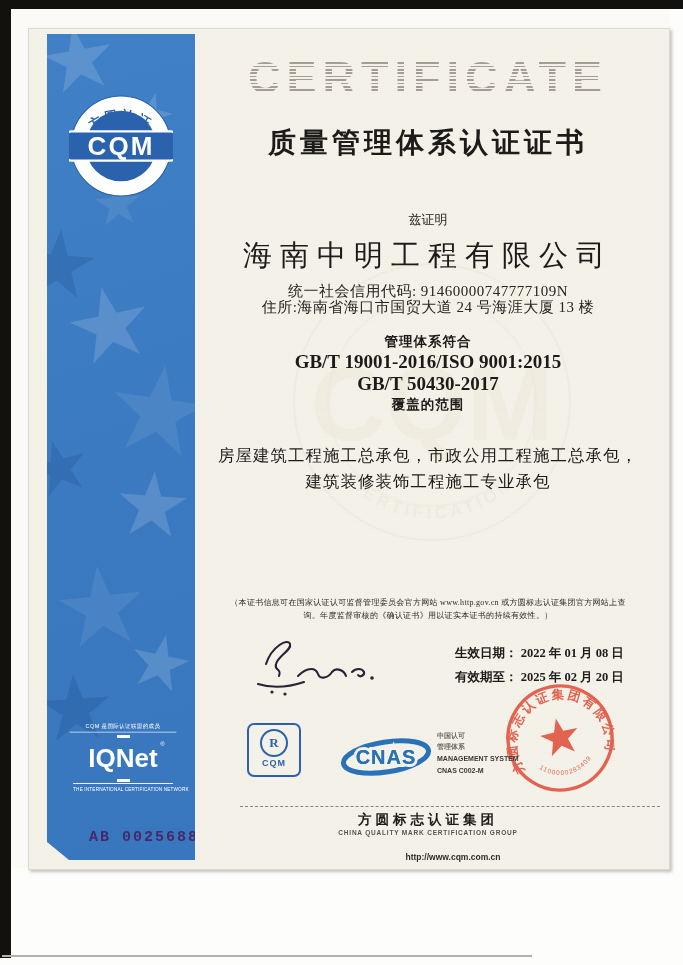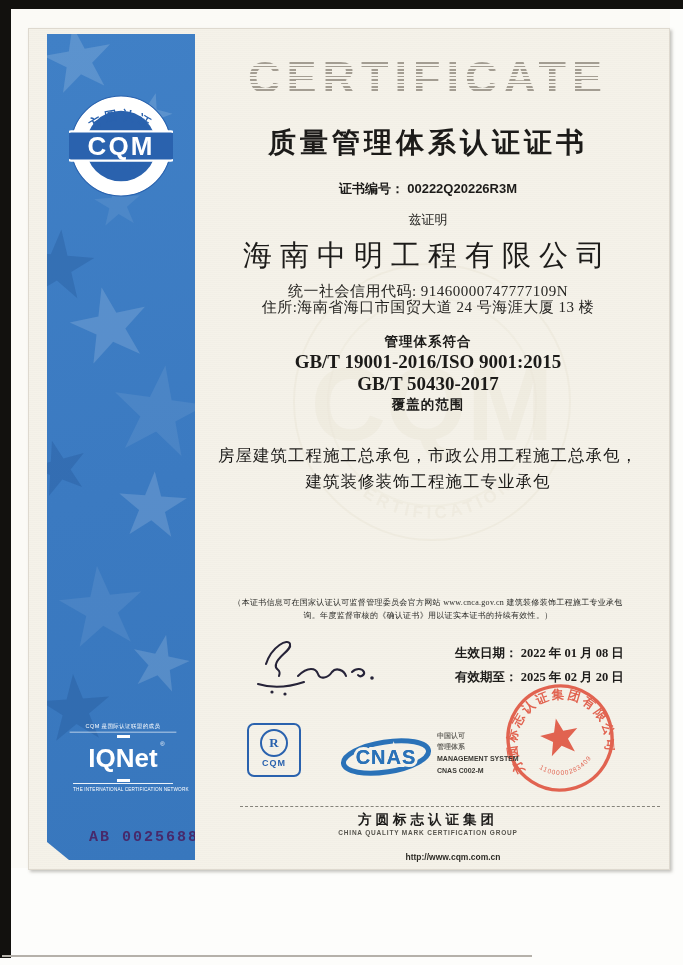--- a/index.html
+++ b/index.html
@@ -136,45 +136,41 @@
       <div class="ul"></div>
       <div class="sub">THE INTERNATIONAL CERTIFICATION NETWORK</div>
     </div>
 
     <div class="abs serial mono">AB 0025688</div>
   </div>
 
   <div class="abs col embossed">CERTIFICATE</div>
   <div class="abs col title">质量管理体系认证证书</div>
 
-  <div class="abs col certno">
-    <span class="lb">证书编号：</span>
-    <span class="vl">00222Q20226R3M</span>
-  </div>
 
   <div class="abs col attest">兹证明</div>
   <div class="abs col company">海南中明工程有限公司</div>
 
   <div class="abs col addr">
     <div>统一社会信用代码: 91460000747777109N</div>
     <div>住所:海南省海口市国贸大道 24 号海涯大厦 13 楼</div>
   </div>
 
   <div class="abs col h-sm conform">管理体系符合</div>
   <div class="abs col std1">GB/T 19001-2016/ISO 9001:2015</div>
   <div class="abs col std2">GB/T 50430-2017</div>
 
   <div class="abs col h-sm scopeh">覆盖的范围</div>
   <div class="abs col scope">
     <div>房屋建筑工程施工总承包，市政公用工程施工总承包，</div>
     <div>建筑装修装饰工程施工专业承包</div>
   </div>
 
   <div class="abs col note">
-    <div>（本证书信息可在国家认证认可监督管理委员会官方网站 www.cnca.gov.cn 建筑装修装饰工程施工专业承包</div>
+    <div>（本证书信息可在国家认证认可监督管理委员会官方网站 www.http.gov.cn 或方圆标志认证集团官方网站上查</div>
     <div>询。年度监督审核的《确认证书》用以证实本证书的持续有效性。）</div>
   </div>
 
   <svg class="abs" style="left:252px;top:634px" width="130" height="64" viewBox="0 0 130 64">
     <g fill="none" stroke="#262338" stroke-width="2.1" stroke-linecap="round">
       <path d="M14,30 C20,12 36,4 38,10 C40,16 26,22 24,30 C22,37 30,34 27,42"></path>
       <path d="M6,50 C22,55 40,52 52,48"></path>
       <path d="M46,42 C56,32 64,34 66,40 C68,46 76,44 80,38 C84,33 92,36 94,42"></path>
       <path d="M100,38 C104,34 110,34 112,38 C113,41 108,44 106,41"></path>
     </g>

